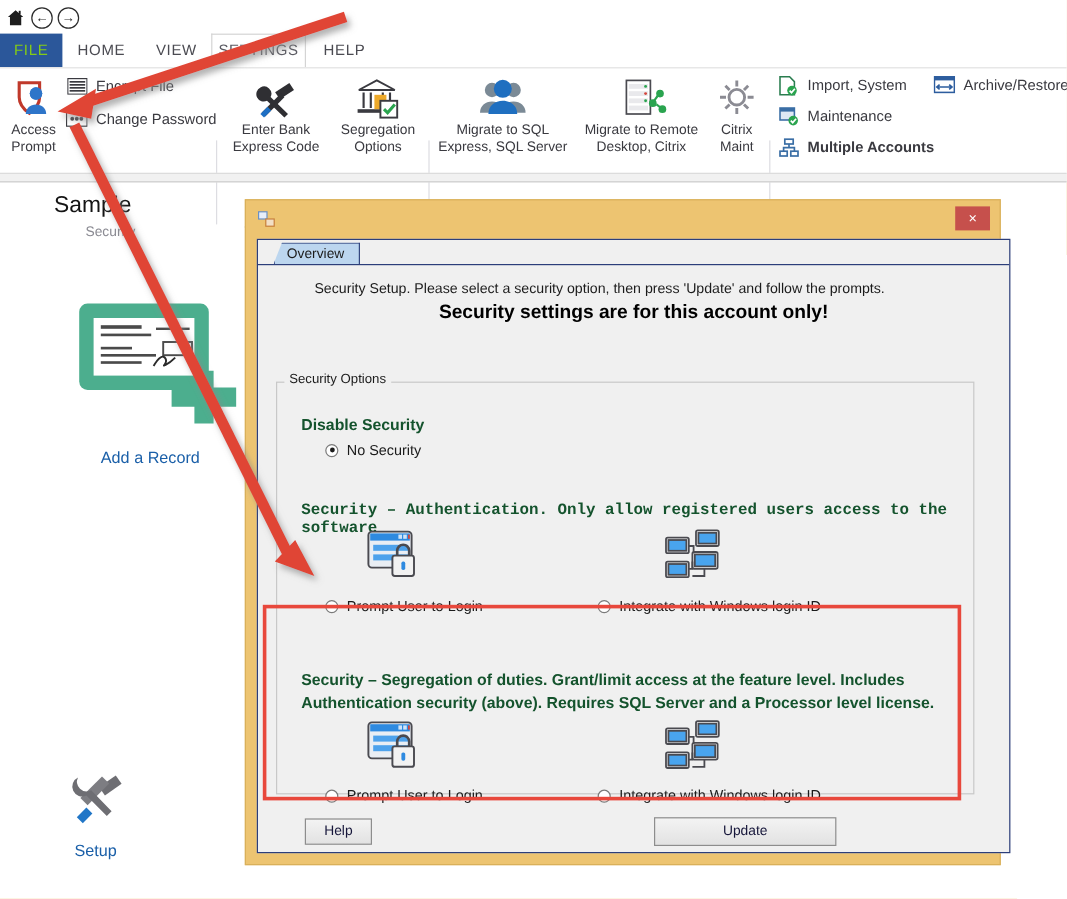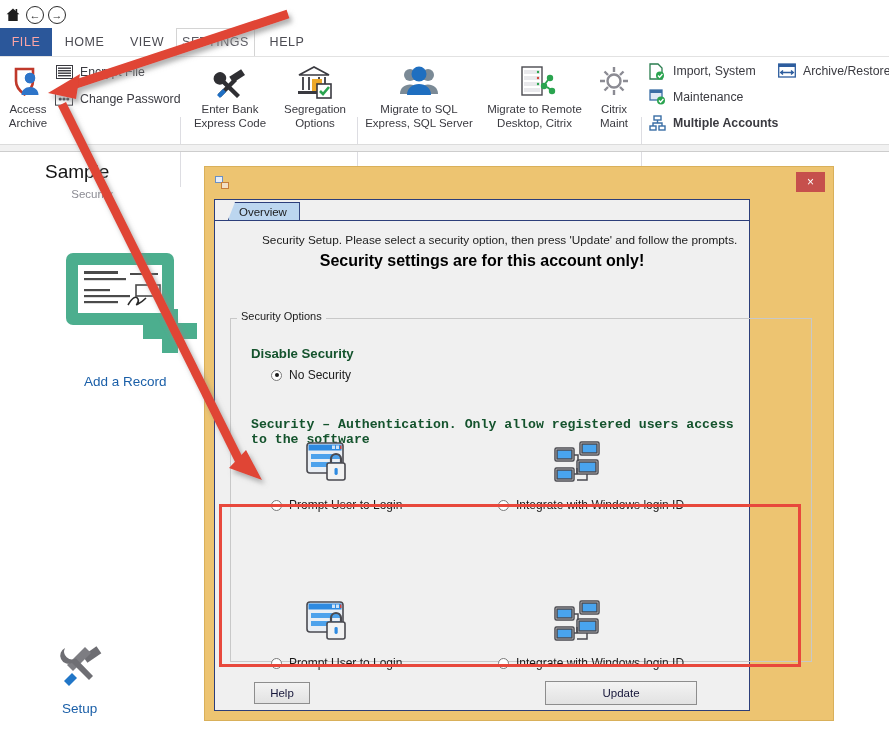--- a/index.html
+++ b/index.html
@@ -14,21 +14,21 @@
   #qat .qicon{position:absolute;top:6px;width:18px;height:18px;color:#222;}
   #home-ic{left:4px;font-size:15px;line-height:18px;text-align:center;}
   #back-ic{left:26px;}
   #fwd-ic{left:48px;}
   .circ-btn{border:1.6px solid #2b2b2b;border-radius:50%;width:16px;height:16px;
     display:flex;align-items:center;justify-content:center;font-size:11px;color:#2b2b2b;line-height:1;}
   
   #ribbon-tabs{position:absolute;left:0;top:28px;width:889px;height:28px;background:#ffffff;}
   .tab{position:absolute;top:0;height:28px;line-height:28px;font-size:12.5px;
        letter-spacing:.55px;color:#4b4b52;text-align:center;}
-  #tab-file{left:0;width:52px;background:#2b579a;color:#fca5a5;}
+  #tab-file{left:0;width:52px;background:#2b579a;color:#84cc16;}
   #tab-home{left:56px;width:57px;}
   #tab-view{left:121px;width:52px;}
   #tab-settings{left:176px;width:79px;background:#fff;color:#5a5a62;
       border:1px solid #d4d4d4;border-bottom:none;box-sizing:border-box;line-height:26px;}
   #tab-help{left:259px;width:56px;}
   
   #ribbon{position:absolute;left:0;top:56px;width:889px;height:88px;background:#fff;
           border-top:1px solid #e2e2e2;}
   #ribbon-foot{position:absolute;left:0;top:144px;width:889px;height:6px;
      background:#f1f1f1;border-top:1px solid #dcdcdc;border-bottom:1px solid #cdcdcd;}
@@ -45,21 +45,21 @@
   #setup-tile{position:absolute;left:55px;top:640px;width:56px;height:54px;}
   #setup-label{position:absolute;left:62px;top:701px;font-size:13.5px;color:#1a5fa8;}
   
   #dialog{position:absolute;left:204px;top:166px;width:630px;height:555px;
      background:#edc471;border:1px solid #d9b05a;box-sizing:border-box;}
   #dlg-title{position:absolute;left:0;top:0;width:100%;height:32px;
      font-size:14.5px;color:#2a2a2a;text-align:center;line-height:32px;}
   #dlg-app-icon{position:absolute;left:10px;top:8px;width:15px;height:15px;}
   #dlg-close{position:absolute;right:8px;top:5px;width:29px;height:20px;background:#c6504c;
      color:#fff;font-size:12px;text-align:center;line-height:20px;cursor:pointer;}
-  #dlg-body{position:absolute;left:9px;top:32px;width:536px;height:512px;
+  #dlg-body{position:absolute;left:9px;top:32px;width:628px;height:512px;
      background:#f0f0f0;border:1px solid #2c3e7a;box-sizing:border-box;}
   
   #tabstrip{position:absolute;left:0;top:0;width:100%;height:20px;border-bottom:1px solid #2c3e7a;}
   #tab-overview{position:absolute;left:13px;top:2px;height:18px;padding:0 12px 0 10px;
      background:#bcd6ef;border:1px solid #2c3e7a;border-bottom:none;font-size:11.5px;
      color:#1b1b1b;line-height:18px;box-sizing:border-box;
      clip-path:polygon(7px 0,100% 0,100% 100%,0 100%);}
   
   #intro-text{position:absolute;left:47px;top:33px;font-size:11.8px;color:#1b1b1b;}
   #headline{position:absolute;left:0;top:52px;width:100%;text-align:center;
@@ -117,21 +117,21 @@
   <div class="big-btn" style="left:2px;top:3px;width:52px;">
     <div class="ic">
       <svg width="36" height="36" viewBox="0 0 36 36">
         <path d="M6 5h17v12c0 8-8 13-8.5 13.4C14 30 6 25 6 17V5z" fill="none" stroke="#c0392b" stroke-width="2.6"></path>
         <circle cx="20" cy="14" r="5.2" fill="#2e75c9"></circle>
         <path d="M11.5 31c0-5 3.8-8 8.5-8s8.5 3 8.5 8z" fill="#2e75c9"></path>
         <circle cx="20" cy="14" r="5.2" fill="#2e75c9"></circle>
       </svg>
     </div>
     <div>Access</div>
-    <div>Archive</div>
+    <div>Prompt</div>
   </div>
 
   <div class="sm-row" style="left:55px;top:6px;">
     <span class="ic">
       <svg width="17" height="14" viewBox="0 0 17 14">
           <rect x="0.5" y="0.5" width="16" height="13" fill="#fff" stroke="#3a3a40"></rect>
           <g fill="#3a3a40">
             <rect x="2" y="2.5" width="13" height="1.4"></rect>
             <rect x="2" y="5" width="13" height="1.4"></rect>
             <rect x="2" y="7.5" width="13" height="1.4"></rect>
@@ -391,20 +391,24 @@
             <rect x="26" y="22" width="17" height="10" fill="#49a4ee"></rect>
           <path d="M21 15h4v6M21 34h3v-6M24 40h10v-6" fill="none"></path>
         </g>
       </svg>
     </div>
     <div class="radio-row" style="left:283px;top:298px;">
       <span class="radio"></span>
       <span>Integrate with Windows login ID</span>
     </div>
 
+    <div class="sec-head" style="left:36px;top:357px;width:540px;line-height:19px;">
+      <div>Security – Segregation of duties. Grant/limit access at the feature level.  Includes</div>
+      <div>Authentication security (above). Requires SQL Server and a Processor level license.</div>
+    </div>
 
     <div style="position:absolute;left:90px;top:399px;">
       <svg width="46" height="46" viewBox="0 0 46 46">
         <rect x="2" y="3" width="36" height="30" rx="3" fill="#e9eef4" stroke="#4a4a50" stroke-width="1.6"></rect>
         <rect x="3.5" y="4.5" width="33" height="6" fill="#2e8ae0"></rect>
         <rect x="27" y="5.5" width="3" height="3.5" fill="#cfe3f7"></rect>
           <rect x="31" y="5.5" width="3" height="3.5" fill="#cfe3f7"></rect>
           <rect x="35" y="5.5" width="1.5" height="3.5" fill="#d4453c"></rect>
         <rect x="6" y="14" width="29" height="5" fill="#4da2ec"></rect>
         <rect x="6" y="22" width="29" height="5" fill="#4da2ec"></rect>

